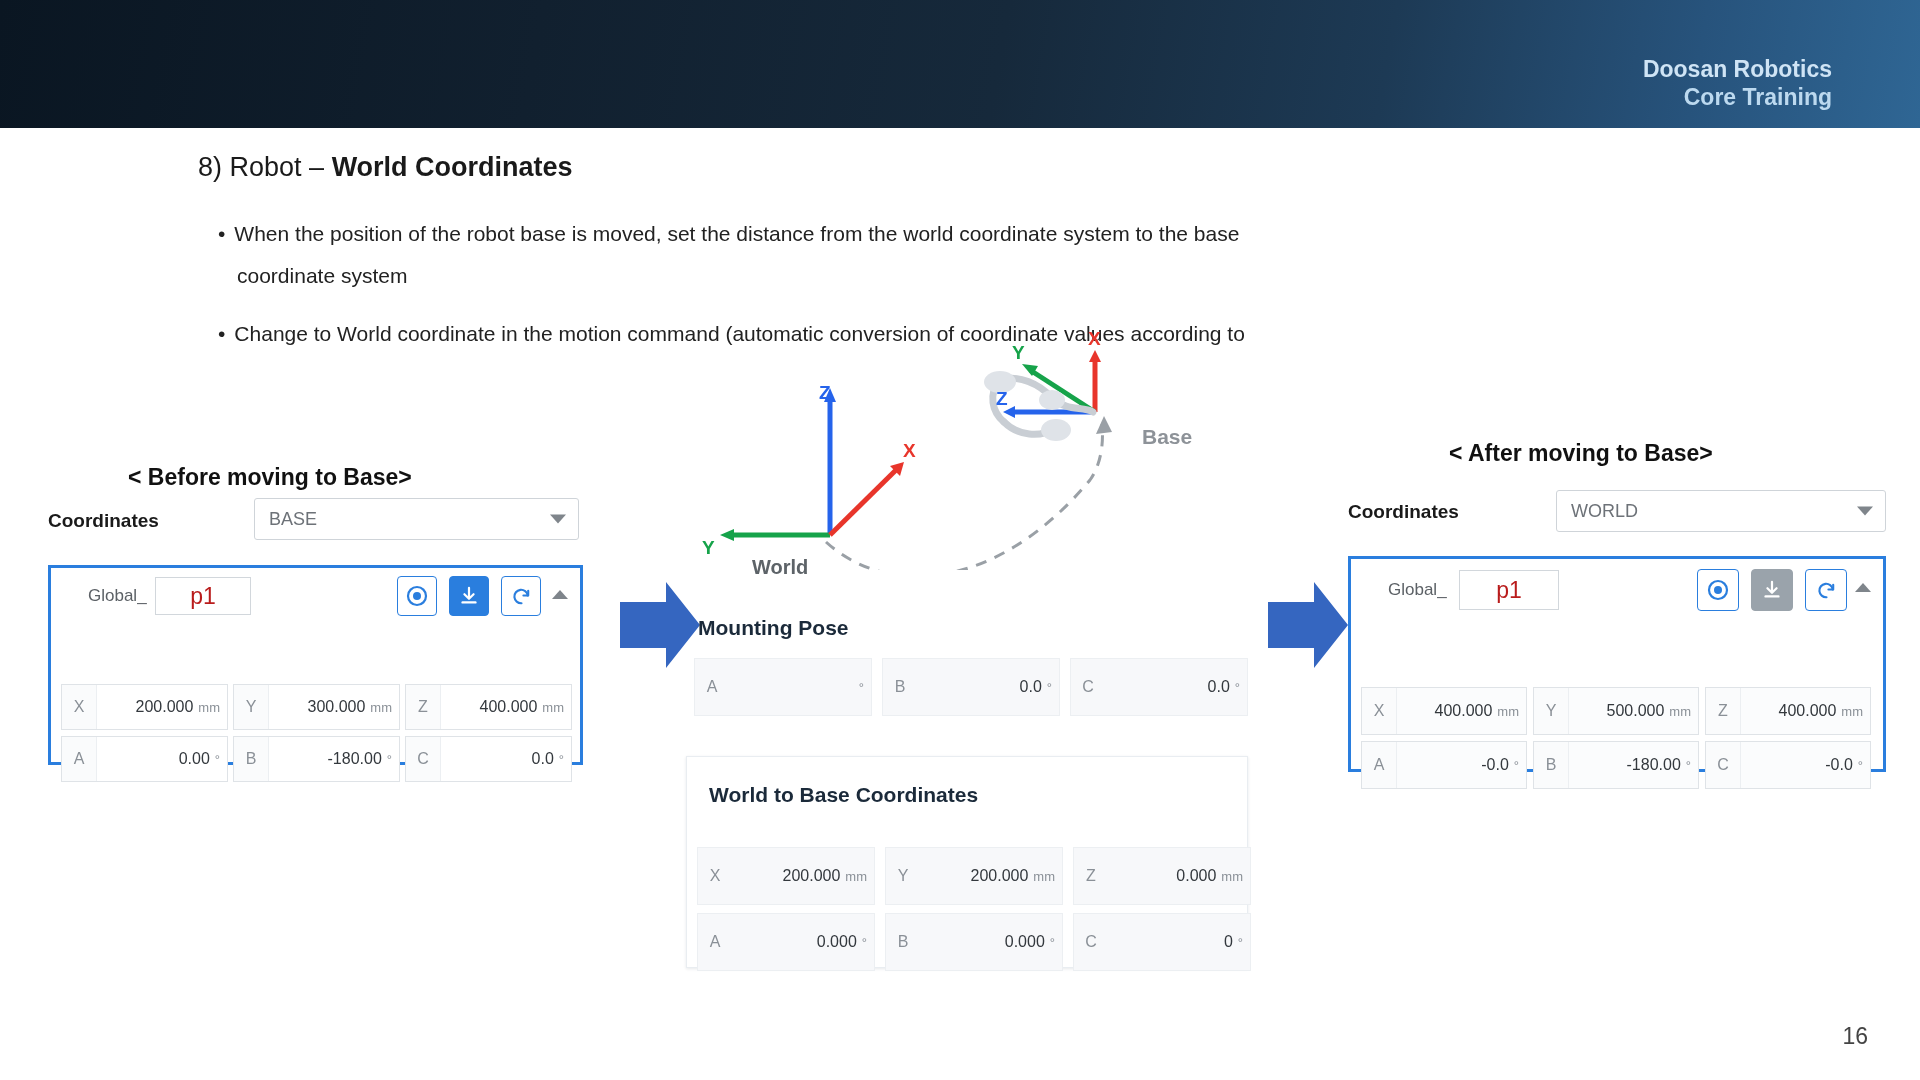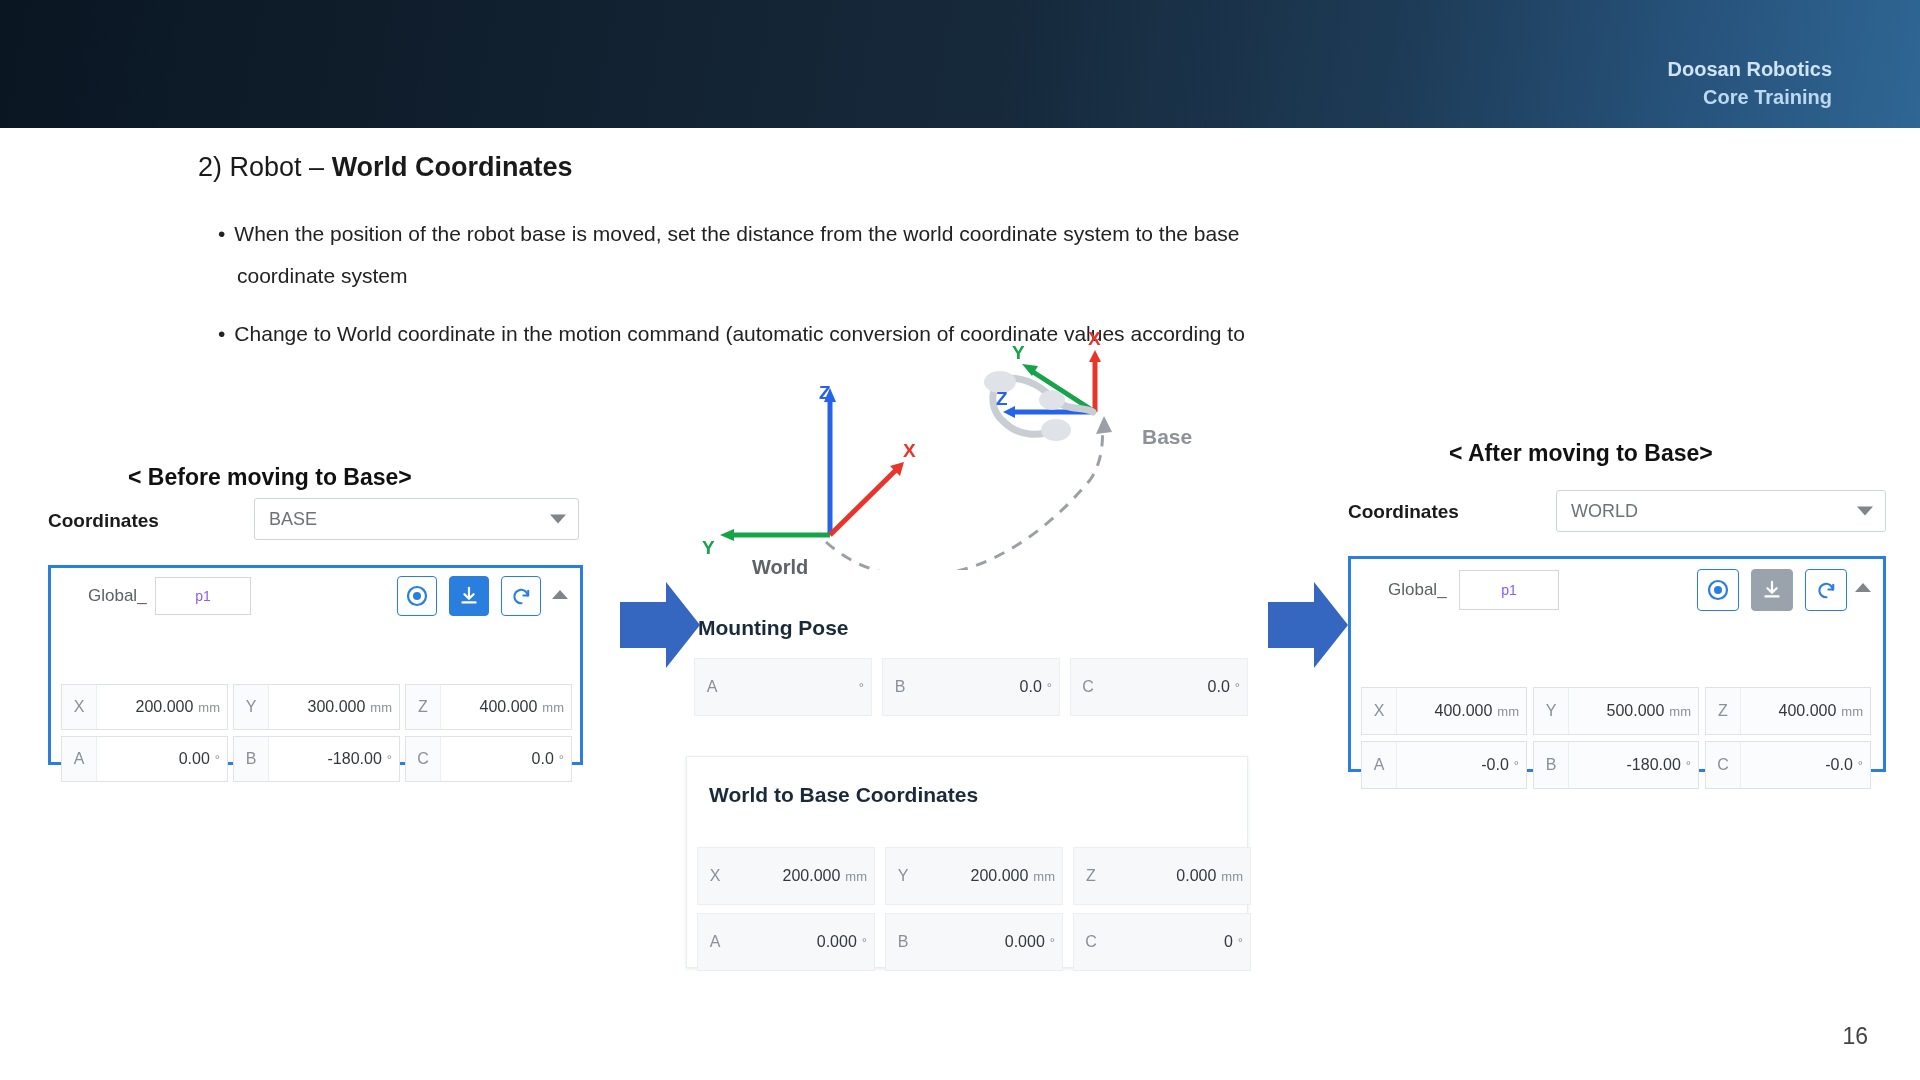--- a/index.html
+++ b/index.html
@@ -35,21 +35,21 @@
   }
   .header-title .num {
     font-weight: 700;
   }
   .brand {
     position: absolute;
     right: 88px;
     top: 55px;
     text-align: right;
     color: #cfe4f5;
-    font-size: 20px;
+    font-size: 23px;
     font-weight: 700;
     line-height: 28px;
   }
   .brand .l2 { color: #bcd9ef; }
 
   
   .sec-title {
     position: absolute;
     left: 198px;
     top: 152px;
@@ -134,22 +134,22 @@
     color: #5c6166;
   }
   .name-box {
     position: absolute;
     border: 1px solid #d2d7dc;
     background: #fff;
     box-sizing: border-box;
     display: flex;
     align-items: center;
     justify-content: center;
-    font-size: 14px;
-    color: #8b5cf6;
+    font-size: 23px;
+    color: #b91c1c;
   }
   .icon-btn {
     position: absolute;
     box-sizing: border-box;
     border-radius: 4px;
     display: flex;
     align-items: center;
     justify-content: center;
   }
   .icon-btn.outline {
@@ -263,21 +263,21 @@
 <body>
 
 <div class="header">
   <div class="brand">
     <div>Doosan Robotics</div>
     <div class="l2">Core Training</div>
   </div>
 </div>
 
 <div class="sec-title">
-  <span class="light">2) Robot</span>
+  <span class="light">8) Robot</span>
   <span class="light">–</span>
   <span>World Coordinates</span>
 </div>
 
 <div class="bullet bullet1">
   <span class="dot">•</span><span>When the position of the robot base is moved, set the distance from the world coordinate system to the base</span>
   <span class="ind">coordinate system</span>
 </div>
 
 <div class="bullet bullet2">

